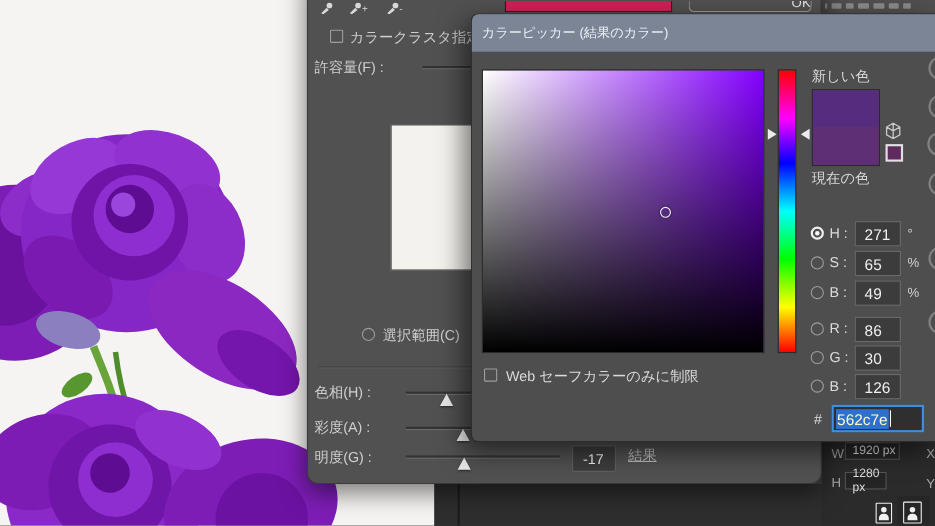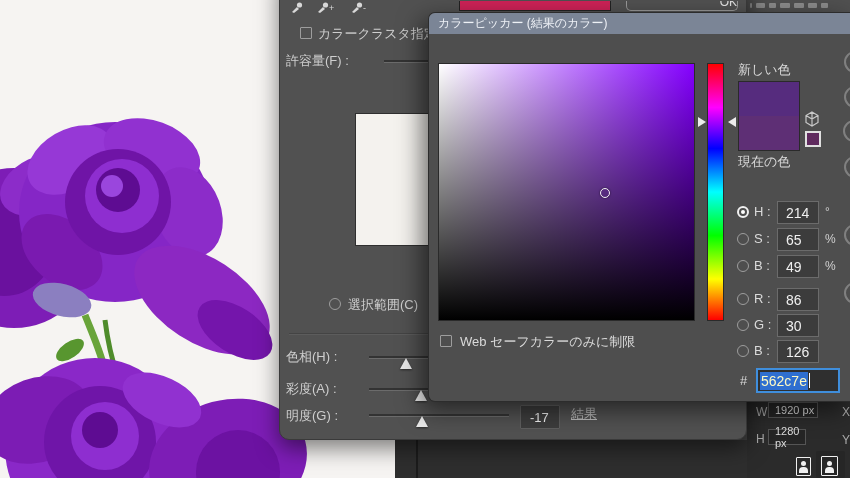--- a/index.html
+++ b/index.html
@@ -31,21 +31,21 @@
   .preview-sq{background:#f4f2ee;border:1px solid #2f2f2f;}
   .ok-sliver{border:1px solid #999;border-top:none;border-radius:0 0 5px 5px;overflow:hidden;
     color:#e3e3e3;font-size:12px;text-align:right;}
   .ok-sliver span{position:relative;top:-6px;}
   .divider{height:1px;background:#444;box-shadow:0 1px 0 #5c5c5c;}
 
   
   .picker{left:428px;top:12px;width:422px;height:390px;background:#4e4e4e;
     border:1px solid #2c2c2c;border-right:none;border-radius:7px 0 0 7px;
     box-shadow:-6px 8px 24px rgba(0,0,0,.55);}
-  .titlebar{left:0;top:0;width:100%;height:21px;background:#7b8596;border-radius:6px 0 0 0;
+  .titlebar{left:0;top:0;width:100%;height:34px;background:#7b8596;border-radius:6px 0 0 0;
     color:#eef1f6;font-size:12px;display:flex;align-items:center;padding-left:9px;}
   .sb-square{left:9px;top:50px;width:257px;height:258px;border:1px solid #2a2a2a;
     background:linear-gradient(to top,#000,rgba(0,0,0,0)),linear-gradient(to right,#fff,#8400ff);}
   .sb-marker{left:171px;top:175px;width:10px;height:10px;border:1.5px solid #f2f2f2;border-radius:50%;
     box-shadow:0 0 2px rgba(0,0,0,.7);}
   .hue-bar{left:278px;top:50px;width:17px;height:258px;border:1px solid #2a2a2a;
     background:linear-gradient(to bottom,#f00 0%,#f0f 17%,#00f 33%,#0ff 50%,#0f0 67%,#ff0 84%,#f00 100%);}
   .arrow-r{width:0;height:0;border-top:5px solid transparent;border-bottom:5px solid transparent;border-left:8px solid #ececec;}
   .arrow-l{width:0;height:0;border-top:5px solid transparent;border-bottom:5px solid transparent;border-right:8px solid #ececec;}
   .plbl{color:#dadada;font-size:13px;white-space:nowrap;}
@@ -236,21 +236,21 @@
       <svg width="16" height="16" viewBox="0 0 16 16">
         <path d="M8,1 L14,4.5 L14,11.5 L8,15 L2,11.5 L2,4.5 Z M8,1 L8,8 M2,4.5 L8,8 L14,4.5 M8,15 L8,8" fill="none" stroke="#c9c9c9" stroke-width="1.2"></path>
       </svg>
     </div>
     <div class="abs websafe" style="background-color: rgb(95, 42, 94);"></div>
 
     <div class="field-row" style="top:188px;">
       <div class="radio sel abs frad"></div>
       <div class="flab">H :</div>
       <div class="fbox">
-          <span>214</span>
+          <span>271</span>
         </div>
       <div class="funit">°</div>
     </div>
     <div class="field-row" style="top:215px;">
       <div class="radio abs frad"></div>
       <div class="flab">S :</div>
       <div class="fbox">
           <span>65</span>
         </div>
       <div class="funit">%</div>

